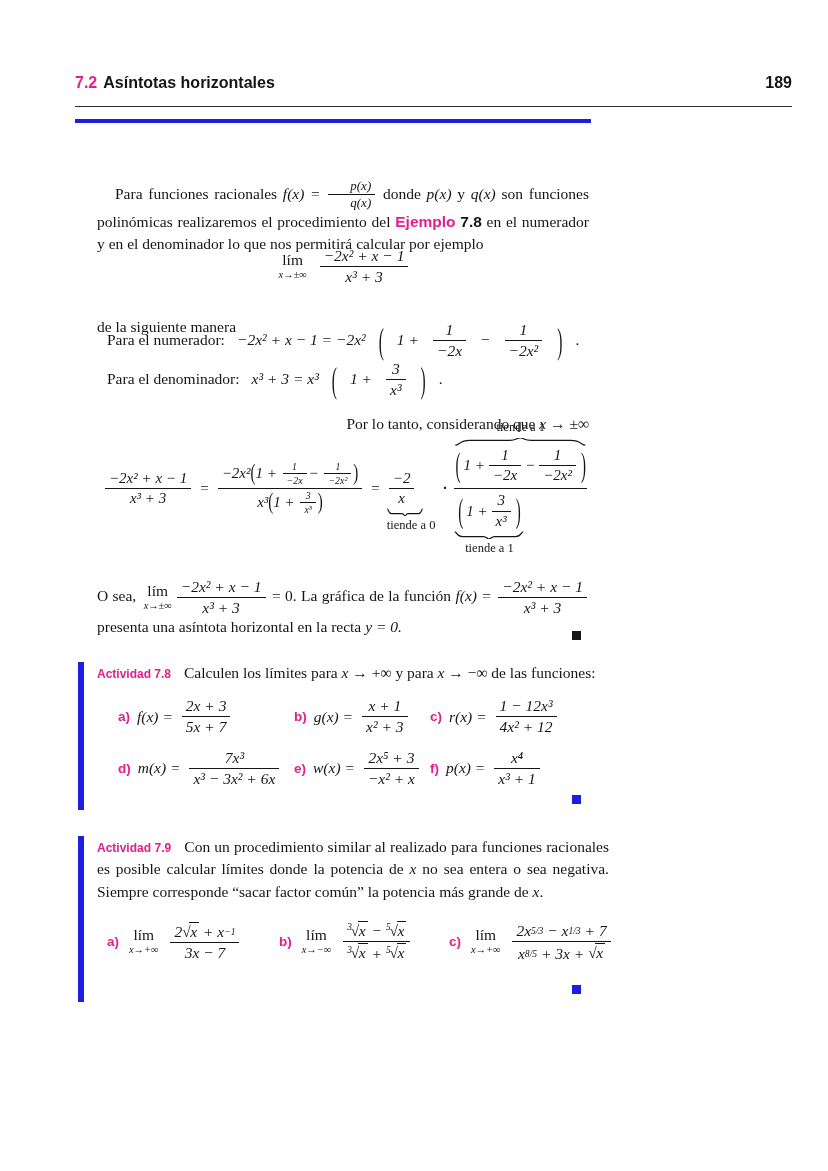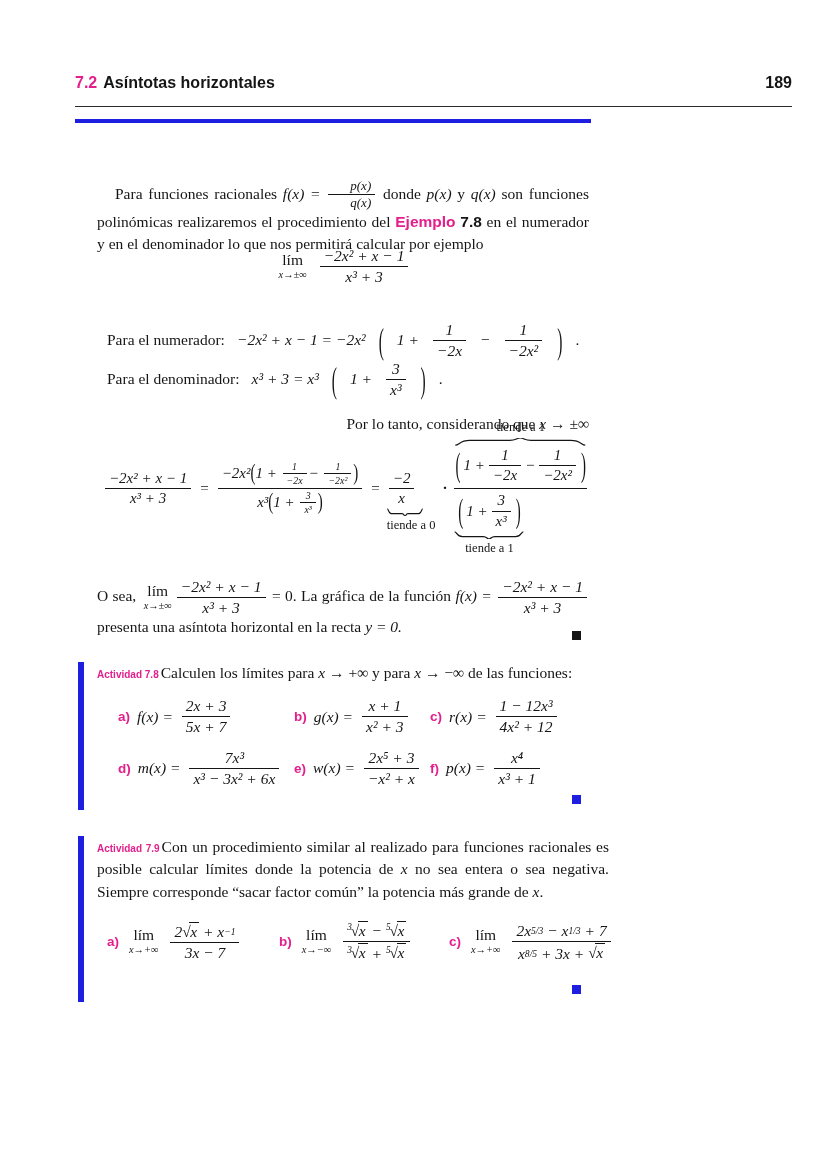--- a/index.html
+++ b/index.html
@@ -70,21 +70,21 @@
   .sq-black{background:#151515;left:572px;top:631px;}
   .sq-blue1{background:#1e1ee0;left:572px;top:795px;}
   .sq-blue2{background:#1e1ee0;left:572px;top:985px;}
 
   
   .act{position:absolute;left:78px;width:512px;border-left:6.5px solid #1e1ee0;
        padding-left:13px;}
   .act1{top:662px;min-height:148px;}
   .act2{top:836px;min-height:166px;}
   .act p{margin:0;text-align:justify;line-height:1.45;}
-  .actlabel{font-size:10px;margin-right:2px;}
+  .actlabel{font-size:12px;margin-right:13px;}
   .grid1{display:grid;grid-template-columns:176px 136px 1fr;row-gap:13px;
          margin-top:13px;padding-left:21px;}
   .grid2{display:grid;grid-template-columns:172px 170px 1fr;margin-top:17px;padding-left:10px;}
   .itm{display:inline-flex;align-items:center;gap:7px;white-space:nowrap;}
   .tag{font-size:13.5px;}
 
   
   sup.sp{font-size:62%;font-style:italic;}
   .root{white-space:nowrap;font-style:italic;}
   .ridx{font-size:60%;font-style:italic;vertical-align:0.6em;margin-right:-1px;}
@@ -113,20 +113,21 @@
     <span class="lim">
         <span class="l1">lím</span>
         <span class="l2">x→±∞</span>
       </span>
     <span class="fr">
         <span class="fn m">−2x² + x − 1</span>
         <span class="fd m">x³ + 3</span>
       </span>
   </div>
 
+  <p class="tblock manera">de la siguiente manera</p>
 
   <div class="mline" style="top:321px;">
     <span>Para el numerador:</span>
     <span class="m">−2x² + x − 1 = −2x²</span>
     <span class="px pbig">(</span>
     <span class="m">1 +</span>
     <span class="fr">
         <span class="fn m">1</span>
         <span class="fd m">−2x</span>
       </span>

